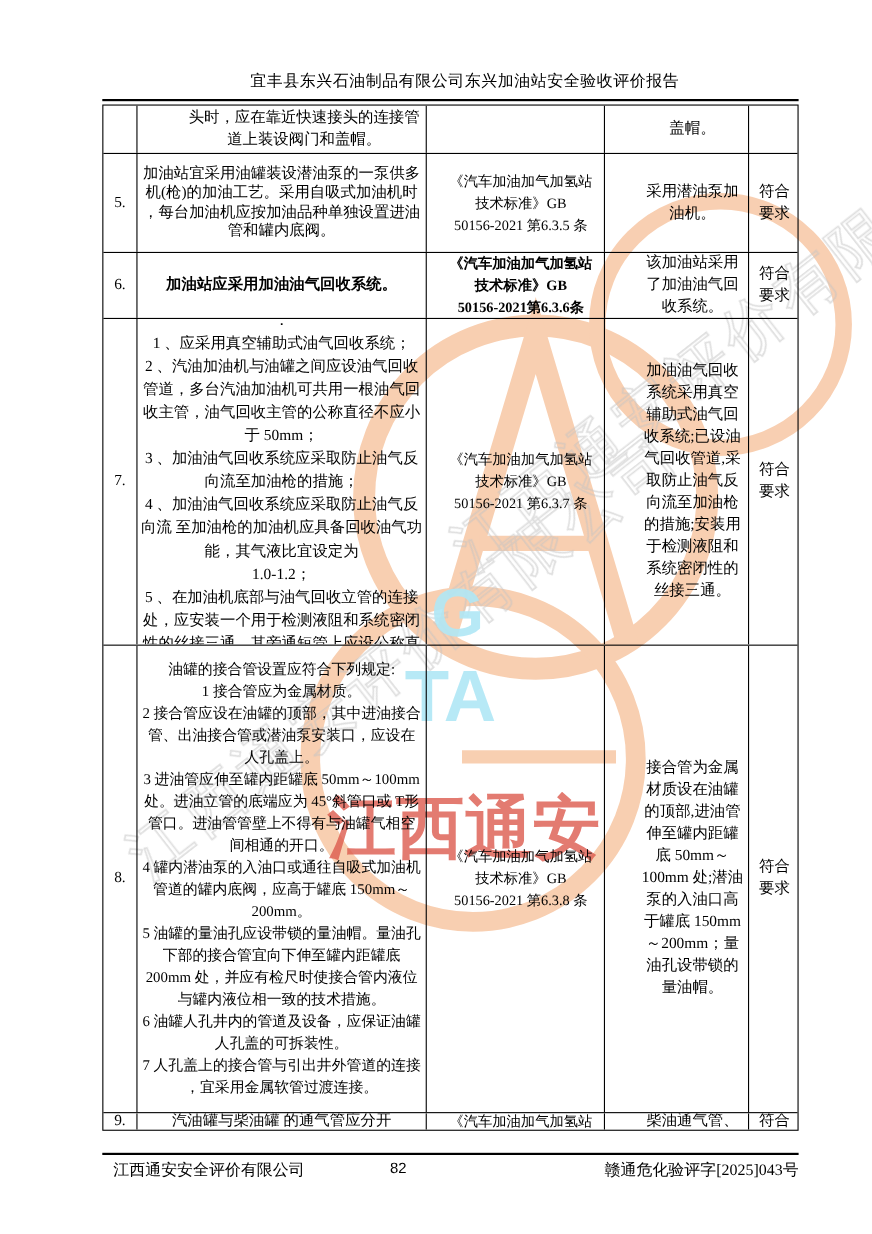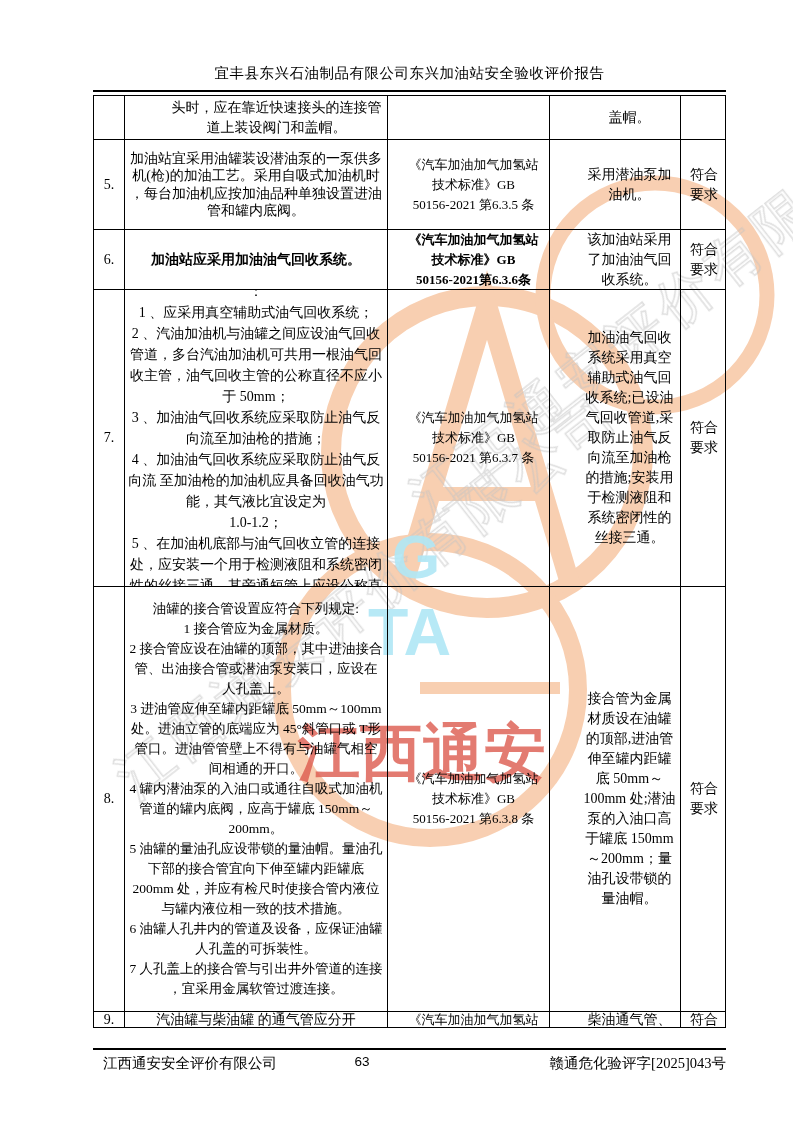--- a/index.html
+++ b/index.html
@@ -4,21 +4,21 @@
 <style>
   html,body{margin:0;padding:0;background:#888;}
   .page{
     position:relative;width:793px;height:1122px;background:#ffffff;
     margin:0 auto;overflow:hidden;
     font-family:"Liberation Serif","DejaVu Serif",serif;color:#000;
   }
   .wm{position:absolute;left:0;top:0;z-index:0;pointer-events:none;}
   .content{position:absolute;left:0;top:0;width:793px;height:1122px;z-index:1;}
   .header-title{
-    position:absolute;top:64px;left:93px;width:633px;
+    position:absolute;top:64px;left:106px;width:633px;
     text-align:center;font-size:14.5px;letter-spacing:0.5px;
   }
   .header-rule{position:absolute;top:90px;left:93px;width:633px;height:2px;background:#000;}
   .report-table{
     position:absolute;top:95px;left:93px;width:633px;
     border:1px solid #000;box-sizing:border-box;background:transparent;
   }
   .trow{display:flex;box-sizing:border-box;overflow:hidden;}
   .trow + .trow{border-top:1px solid #000;}
   .cell{
@@ -151,18 +151,18 @@
         <div class="cell c3">《汽车加油加气加氢站</div>
         <div class="cell c4">柴油通气管、汽油通</div>
         <div class="cell c5">符合</div>
       </div>
 
     </div>
 
     <div class="footer-rule"></div>
     <div class="footer">
       <span class="f-left">江西通安安全评价有限公司</span>
-      <span class="f-center">63</span>
+      <span class="f-center">82</span>
       <span class="f-right">赣通危化验评字[2025]043号</span>
     </div>
 
   </div>
 </div>
 
 </body></html>

